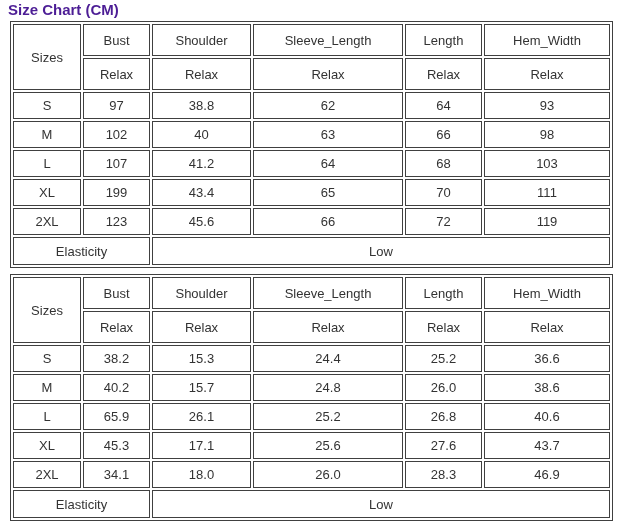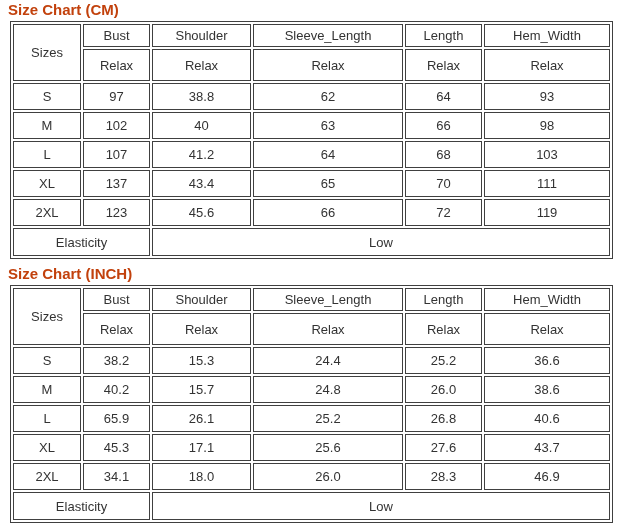--- a/index.html
+++ b/index.html
@@ -14,21 +14,21 @@
     font-family: "Liberation Sans", sans-serif;
     padding-top: 1px;
     box-sizing: border-box;
   }
   .chart-section { }
   .chart-section + .chart-section { margin-top: 6px; }
   .chart-title {
     font-size: 15px;
     line-height: 17px;
     font-weight: bold;
-    color: #c2410c;
+    color: #4c1d95;
     margin: 0 0 3px 8px;
   }
   table.size-table {
     border-collapse: separate;
     border-spacing: 2px;
     border: 1px solid #404040;
     table-layout: fixed;
     margin-left: 10px;
     background: #ffffff;
   }
@@ -37,21 +37,21 @@
     box-sizing: border-box;
     text-align: center;
     vertical-align: middle;
     font-size: 13px;
     color: #333333;
     padding: 0;
     overflow: hidden;
     white-space: nowrap;
     background: #ffffff;
   }
-  tr.row-head1 td { height: 23px; }
+  tr.row-head1 td { height: 32px; }
   tr.row-head2 td { height: 32px; }
   tr.row-data  td { height: 27px; }
   tr.row-foot  td { height: 28px; }
   col.c-sizes  { width: 68px; }
   col.c-bust   { width: 67px; }
   col.c-shoulder { width: 99px; }
   col.c-sleeve { width: 150px; }
   col.c-length { width: 77px; }
   col.c-hem    { width: 126px; }
 </style>
@@ -104,21 +104,21 @@
       <tr class="row-data">
         <td>L</td>
         <td>107</td>
         <td>41.2</td>
         <td>64</td>
         <td>68</td>
         <td>103</td>
       </tr>
       <tr class="row-data">
         <td>XL</td>
-        <td>137</td>
+        <td>199</td>
         <td>43.4</td>
         <td>65</td>
         <td>70</td>
         <td>111</td>
       </tr>
       <tr class="row-data">
         <td>2XL</td>
         <td>123</td>
         <td>45.6</td>
         <td>66</td>
@@ -127,21 +127,20 @@
       </tr>
       <tr class="row-foot">
         <td colspan="2">Elasticity</td>
         <td colspan="4">Low</td>
       </tr>
     </tbody>
   </table>
 </div>
 
 <div class="chart-section">
-  <div class="chart-title">Size Chart (INCH)</div>
   <table class="size-table">
     <colgroup>
       <col class="c-sizes">
         <col class="c-bust">
         <col class="c-shoulder">
       <col class="c-sleeve">
         <col class="c-length">
         <col class="c-hem">
     </colgroup>
     <tbody>

